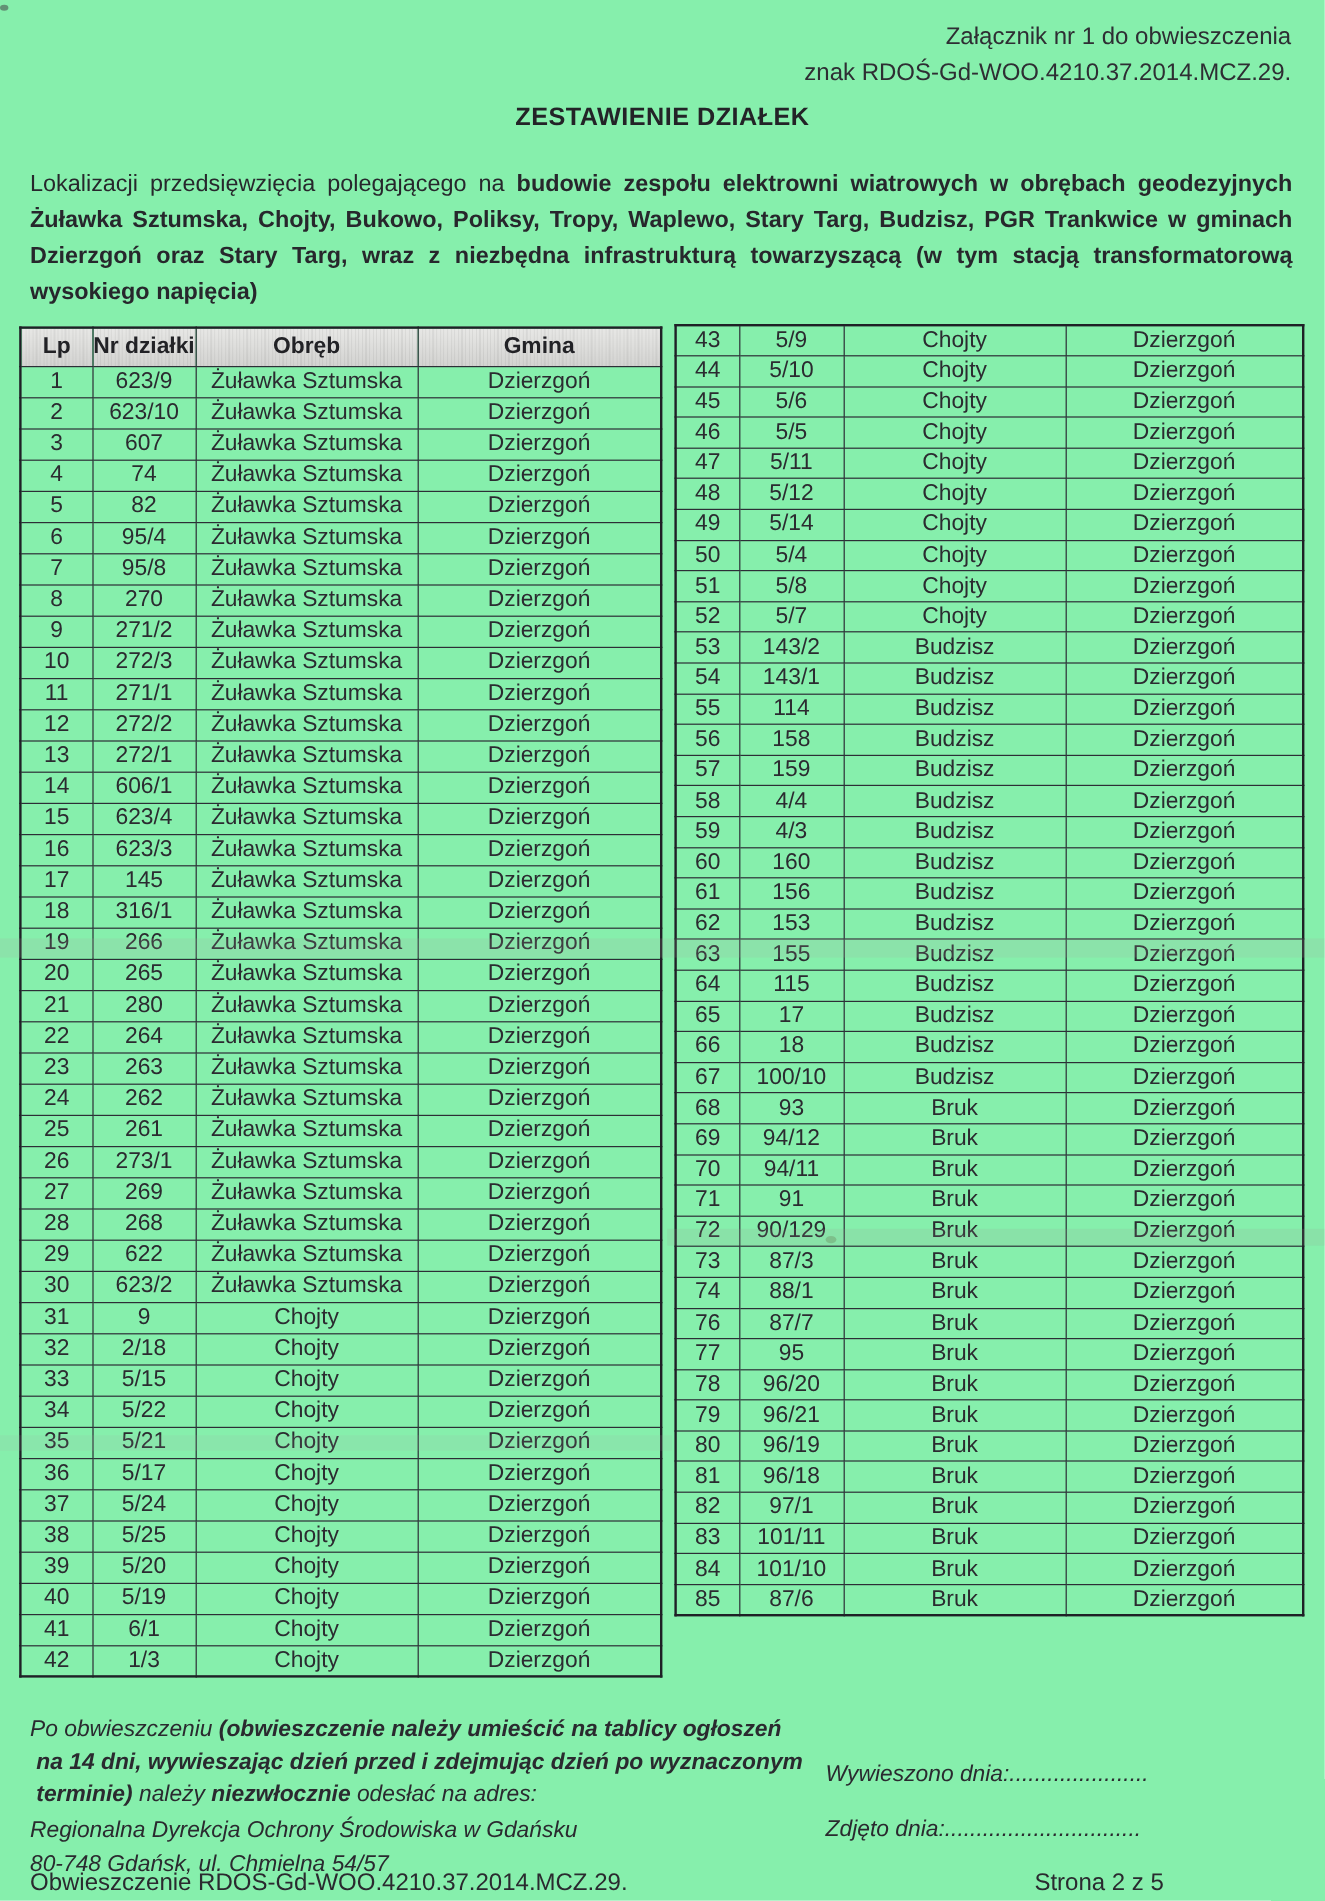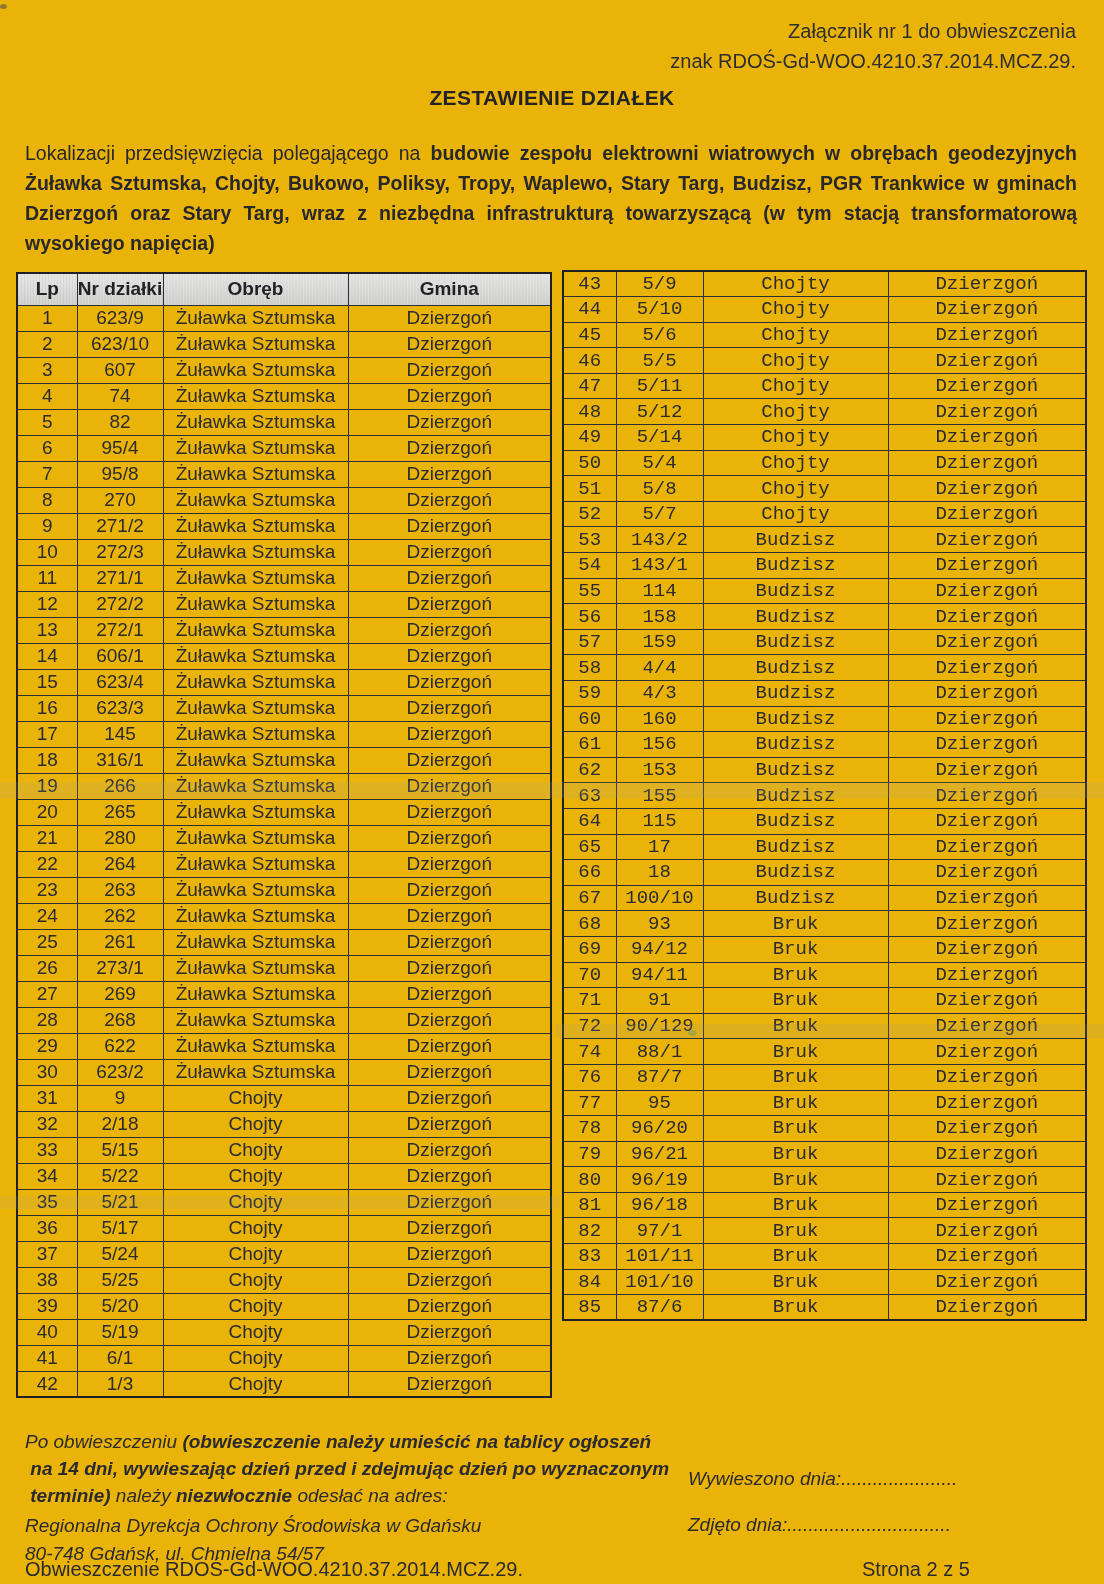--- a/index.html
+++ b/index.html
@@ -1,20 +1,20 @@
 <!DOCTYPE html>
 <html><head>
 <meta charset="utf-8">
 <style>
   html, body { margin: 0; padding: 0; background: #fbfbf9; }
   .page {
     position: relative;
     width: 1104px;
     height: 1584px;
-    background: #eab308;
+    background: #86efac;
     font-family: "Liberation Sans", sans-serif;
     color: #2b2b30;
     overflow: hidden;
   }
   
   .attachment {
     position: absolute;
     top: 16px;
     right: 28px;
     text-align: right;
@@ -67,21 +67,21 @@
   table.plots th {
     font-weight: bold;
     color: #222226;
     line-height: 20px;
     white-space: normal;
     background-image:
       repeating-linear-gradient(90deg, rgba(0,0,0,0.055) 0 1px, rgba(0,0,0,0) 1px 3px),
       linear-gradient(180deg, #e7e7e5, #d3d3d1);
   }
   table.left  { left: 16px;  top: 272px; width: 534px; }
-  table.right { left: 562px; top: 270px; width: 523px; font-family: Liberation Mono, monospace; }
+  table.right { left: 562px; top: 270px; width: 523px; }
   table.left thead tr { height: 32px; }
   table.left tbody tr { height: 26px; }
   table.right tbody tr { height: 25.6px; }
   
   .notice {
     position: absolute;
     left: 25px;
     top: 1428px;
     width: 665px;
     font-style: italic;
@@ -603,20 +603,26 @@
           <td>Bruk</td>
           <td>Dzierzgoń</td>
         </tr>
         <tr>
           <td>72</td>
           <td>90/129</td>
           <td>Bruk</td>
           <td>Dzierzgoń</td>
         </tr>
         <tr>
+          <td>73</td>
+          <td>87/3</td>
+          <td>Bruk</td>
+          <td>Dzierzgoń</td>
+        </tr>
+        <tr>
           <td>74</td>
           <td>88/1</td>
           <td>Bruk</td>
           <td>Dzierzgoń</td>
         </tr>
         <tr>
           <td>76</td>
           <td>87/7</td>
           <td>Bruk</td>
           <td>Dzierzgoń</td>

